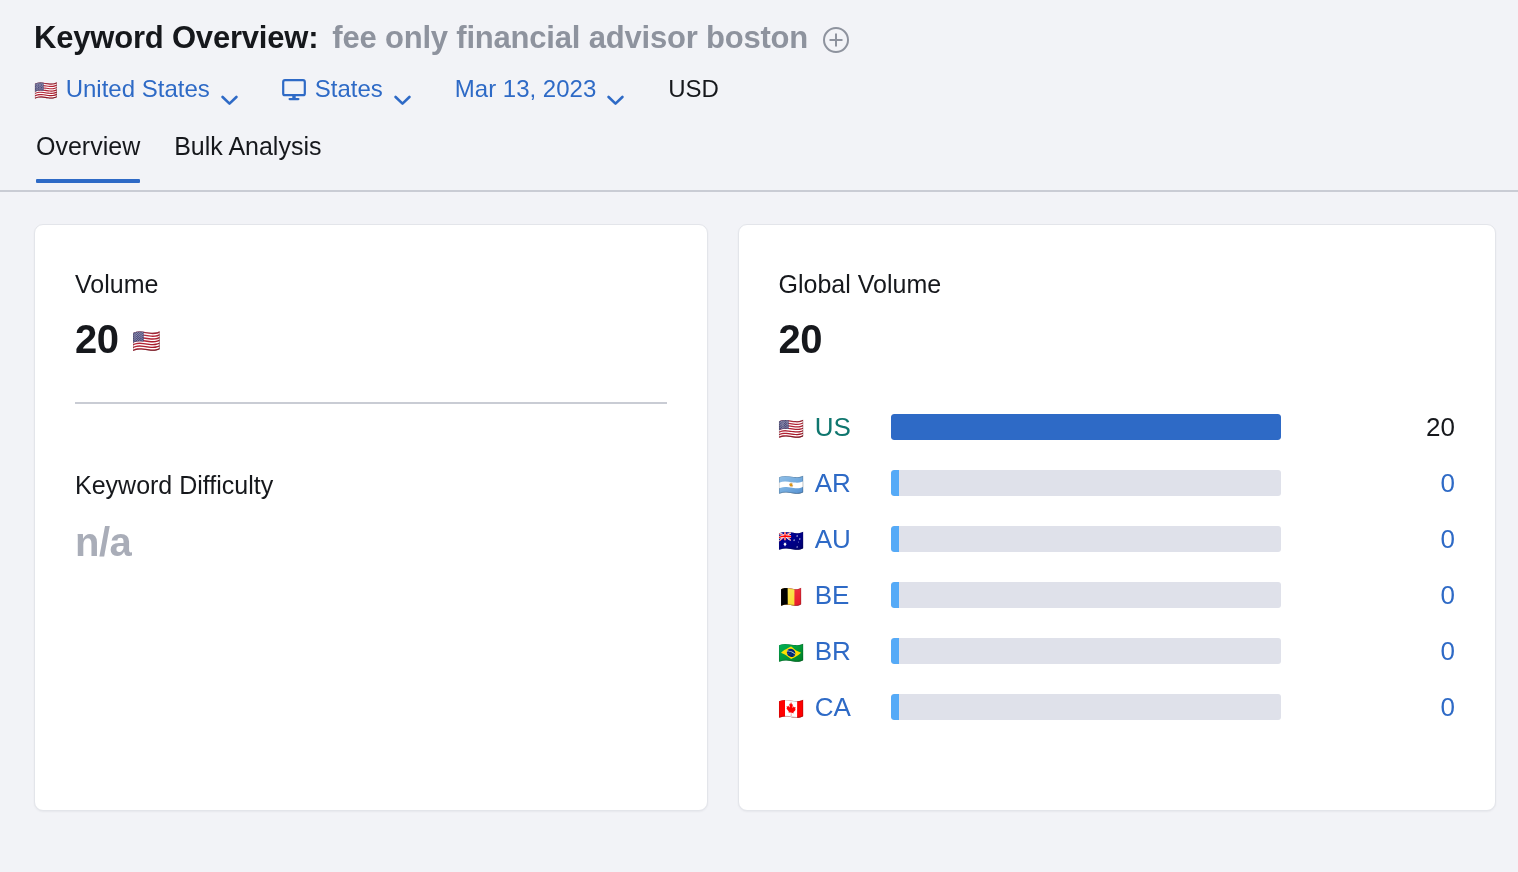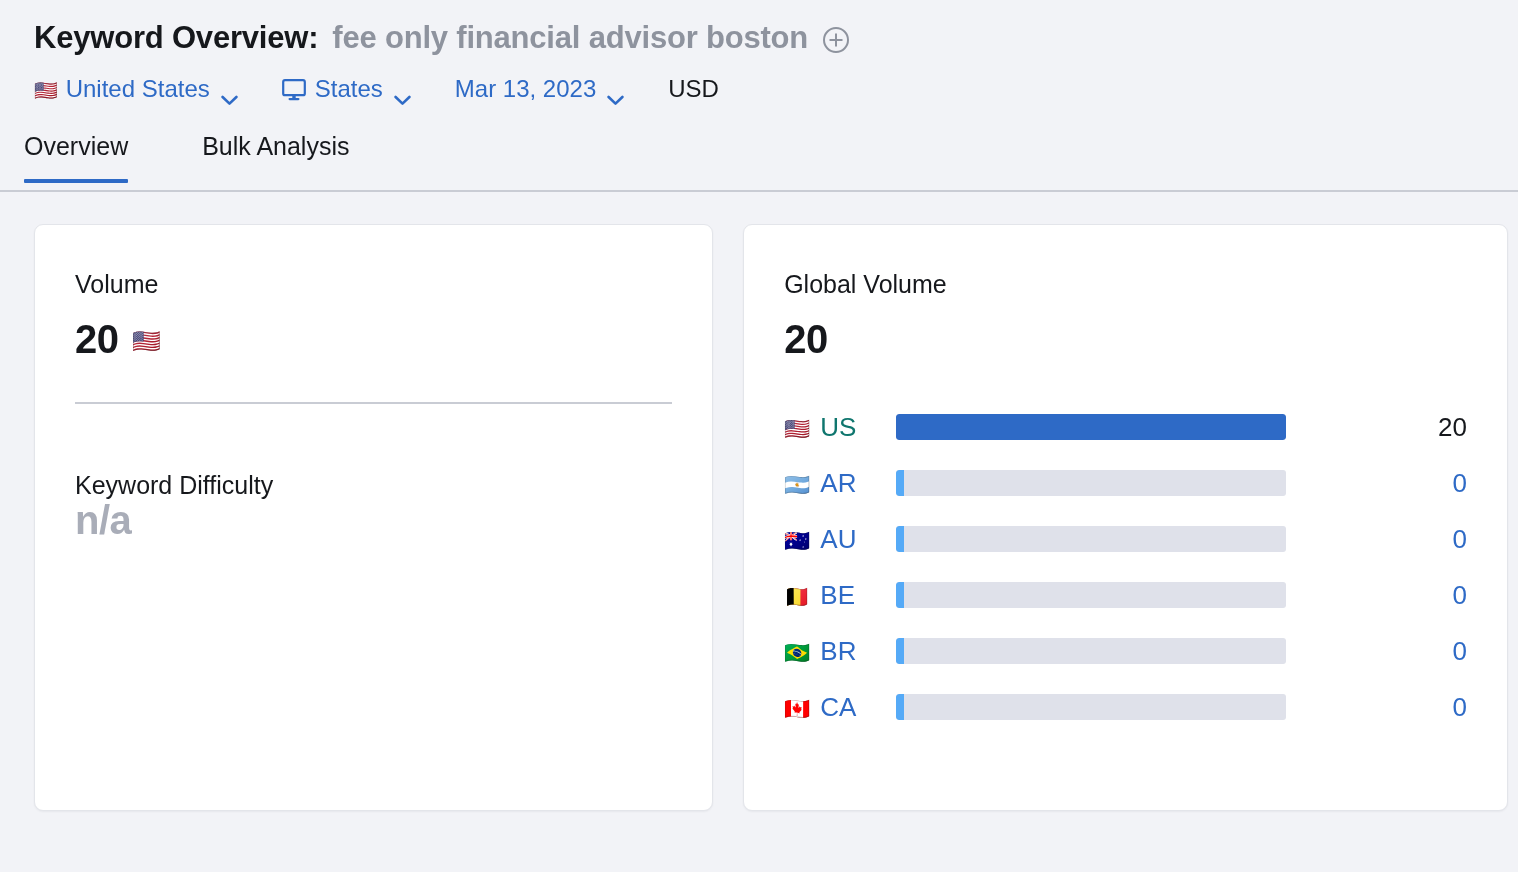--- a/index.html
+++ b/index.html
@@ -93,23 +93,22 @@
 
   
   #tabs-wrap {
     position: relative;
     margin-top: 22px;
     height: 60px;
   }
   #tabs {
     display: flex;
     align-items: flex-start;
-    padding-left: 24px;
+    padding-left: 36px;
     height: 58px;
-    gap: 40px;
   }
   .tab {
     font-size: 25px;
     color: #16181c;
     cursor: pointer;
     padding: 0 0 22px 0;
     margin-right: 34px;
     position: relative;
   }
   .tab.active::after {
@@ -127,21 +126,21 @@
     left: 0;
     right: 0;
     bottom: 0;
     height: 2px;
     background: #c9ccd4;
   }
 
   
   #cards {
     display: flex;
-    padding: 32px 10px 0 34px;
+    padding: 32px 22px 0 34px;
     gap: 30px;
   }
   .card {
     background: #ffffff;
     border: 1px solid #e3e5ea;
     border-radius: 9px;
     box-shadow: 0 1px 2px rgba(20, 25, 40, 0.05);
     box-sizing: border-box;
     height: 587px;
   }
@@ -172,20 +171,21 @@
   .card-divider {
     height: 2px;
     background: #c9ccd4;
     margin: 43px 0 0 0;
   }
   .kd-label { margin-top: 66px; }
   .kd-value {
     font-size: 40px;
     font-weight: bold;
     color: #a9adb8;
+    margin-top: 22px;
     line-height: 1;
     letter-spacing: -0.5px;
   }
 
   
   #country-list { margin-top: 40px; }
   .country-row {
     display: flex;
     align-items: center;
     height: 56px;

